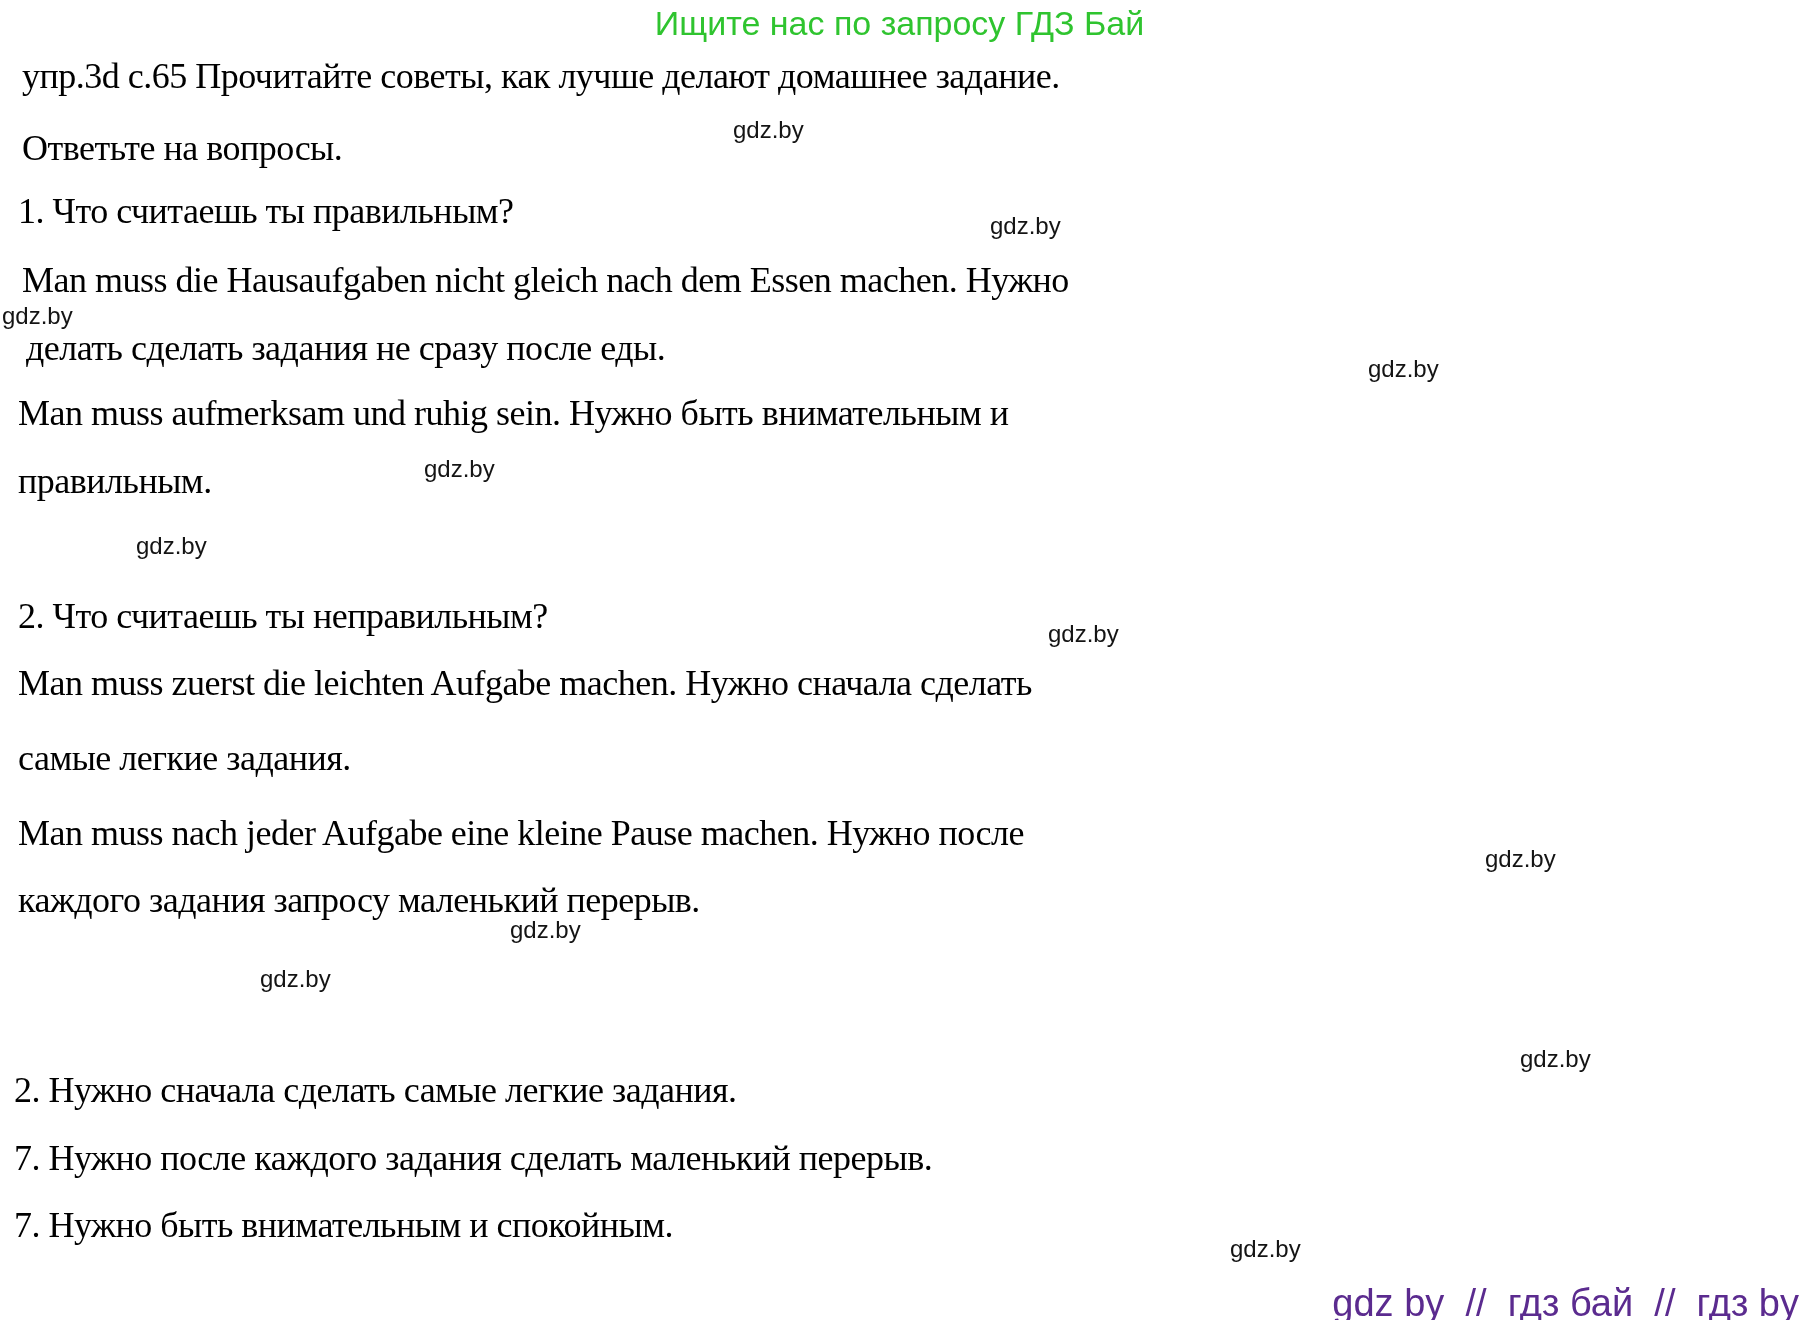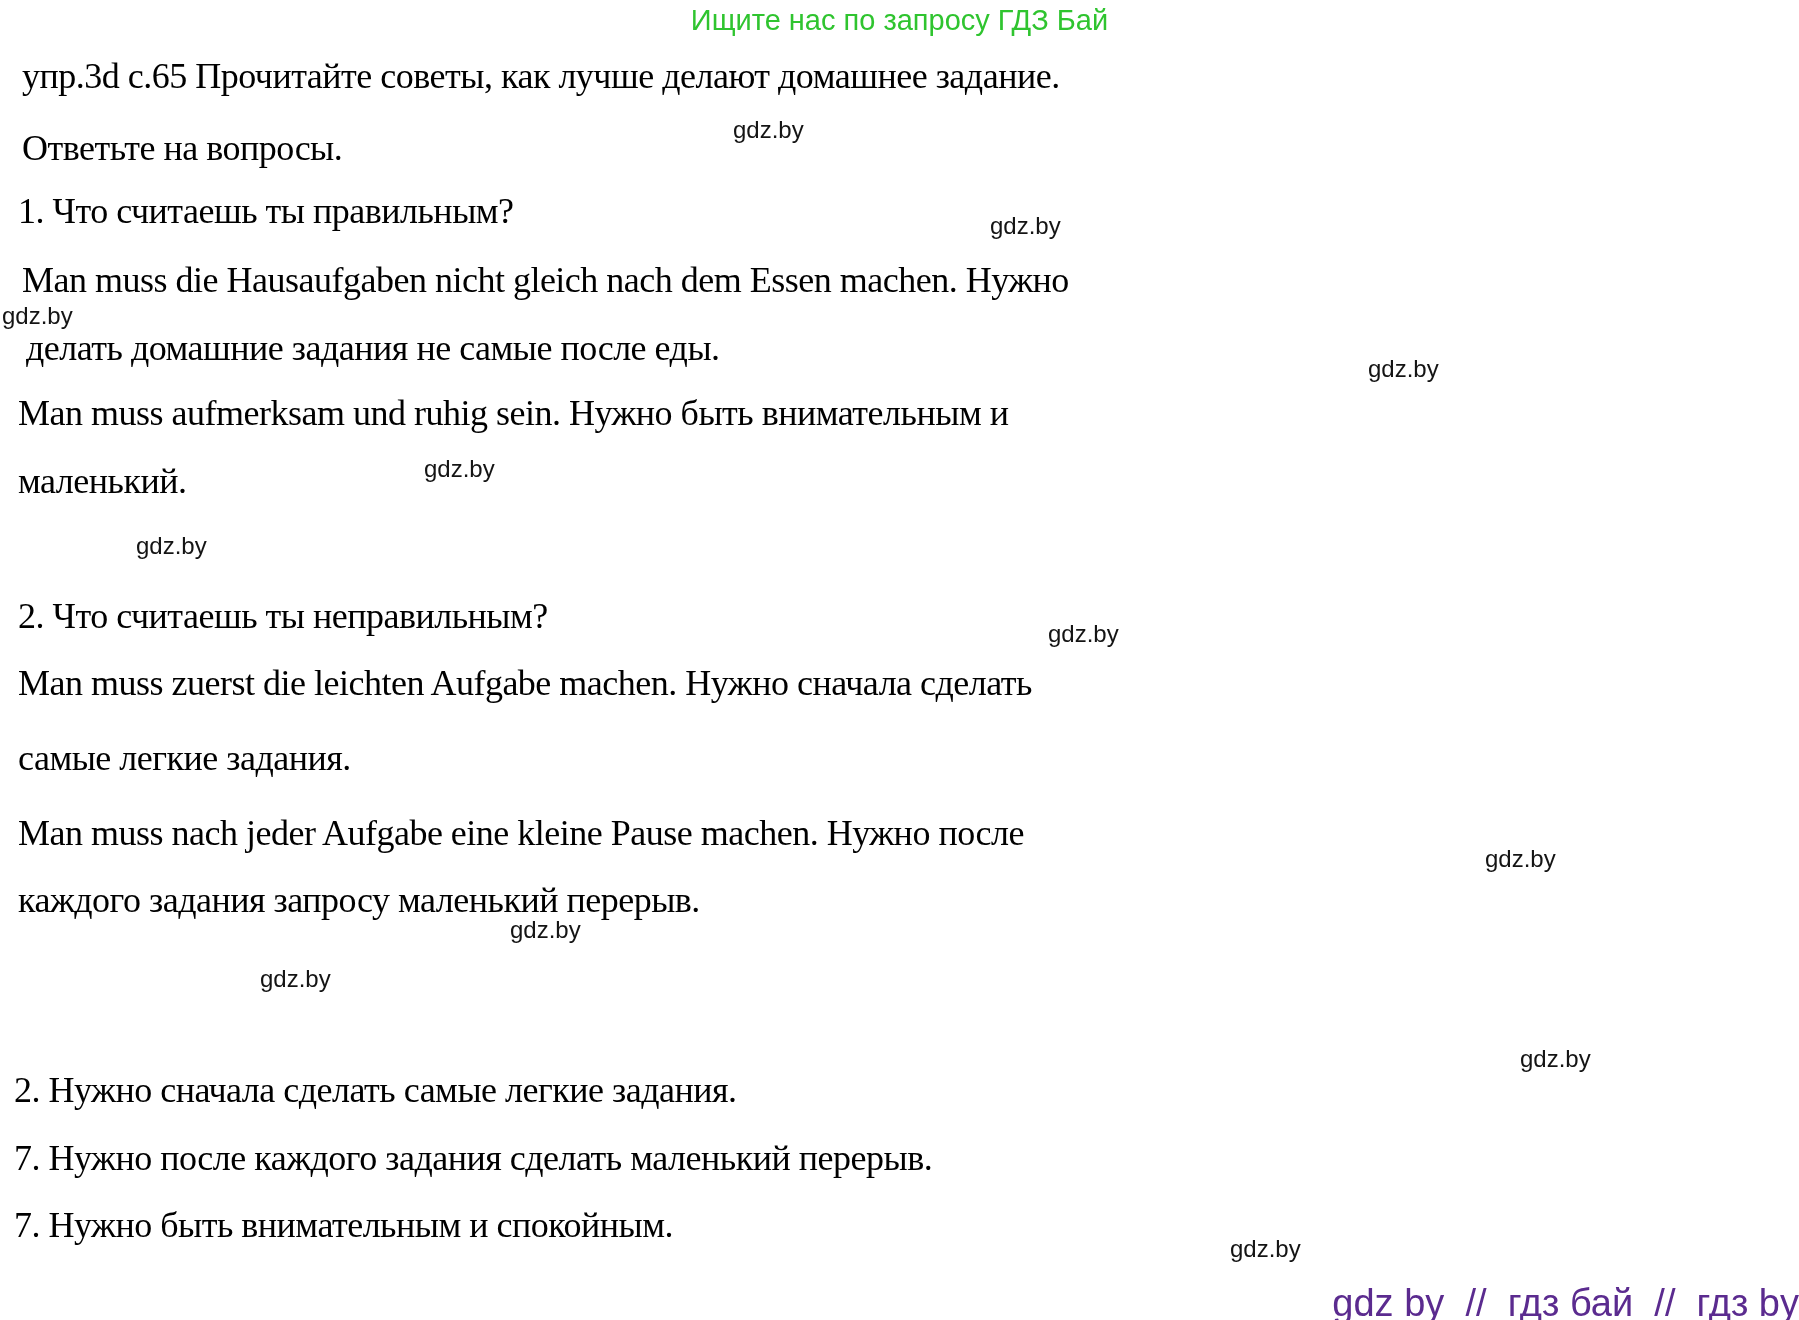--- a/index.html
+++ b/index.html
@@ -12,21 +12,21 @@
   .page {
     position: relative;
     width: 1799px; height: 1320px;
     background: #ffffff;
   }
   .promo-header {
     position: absolute;
     top: 4px; left: 0; width: 100%;
     text-align: center;
     font-family: "Liberation Sans", sans-serif;
-    font-size: 29px;
+    font-size: 34px;
     color: #2fc42f;
     white-space: nowrap;
   }
   .doc-line {
     position: absolute;
     font-family: "Liberation Serif", serif;
     font-size: 36px;
     line-height: 1.0;
     color: #000000;
     white-space: nowrap;
@@ -53,23 +53,23 @@
 <body>
 
 <div class="page">
 
   <div class="promo-header">Ищите нас по запросу ГДЗ Бай</div>
 
   <div class="doc-line" style="left:22px;  top:58px;">упр.3d с.65 Прочитайте советы, как лучше делают домашнее задание.</div>
   <div class="doc-line" style="left:22px;  top:130px;">Ответьте на вопросы.</div>
   <div class="doc-line" style="left:18px;  top:193px;">1. Что считаешь ты правильным?</div>
   <div class="doc-line" style="left:22px;  top:262px;">Man muss die Hausaufgaben nicht gleich nach dem Essen machen. Нужно</div>
-  <div class="doc-line" style="left:26px;  top:330px;">делать домашние задания не самые после еды.</div>
+  <div class="doc-line" style="left:26px;  top:330px;">делать сделать задания не сразу после еды.</div>
   <div class="doc-line" style="left:18px;  top:395px;">Man muss aufmerksam und ruhig sein. Нужно быть внимательным и</div>
-  <div class="doc-line" style="left:18px;  top:463px;">маленький.</div>
+  <div class="doc-line" style="left:18px;  top:463px;">правильным.</div>
   <div class="doc-line" style="left:18px;  top:598px;">2. Что считаешь ты неправильным?</div>
   <div class="doc-line" style="left:18px;  top:665px;text-align:center;">Man muss zuerst die leichten Aufgabe machen. Нужно сначала сделать</div>
   <div class="doc-line" style="left:18px;  top:740px;">самые легкие задания.</div>
   <div class="doc-line" style="left:18px;  top:815px;">Man muss nach jeder Aufgabe eine kleine Pause machen. Нужно после</div>
   <div class="doc-line" style="left:18px;  top:882px;">каждого задания запросу маленький перерыв.</div>
   <div class="doc-line" style="left:14px;  top:1072px;">2. Нужно сначала сделать самые легкие задания.</div>
   <div class="doc-line" style="left:14px;  top:1140px;">7. Нужно после каждого задания сделать маленький перерыв.</div>
   <div class="doc-line" style="left:14px;  top:1207px;">7. Нужно быть внимательным и спокойным.</div>
 
   <span class="wm" style="left:733px;  top:116px;">gdz.by</span>

